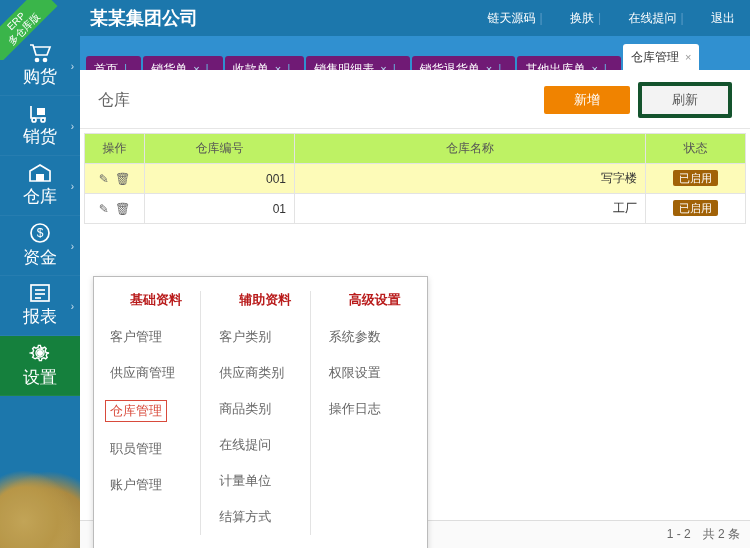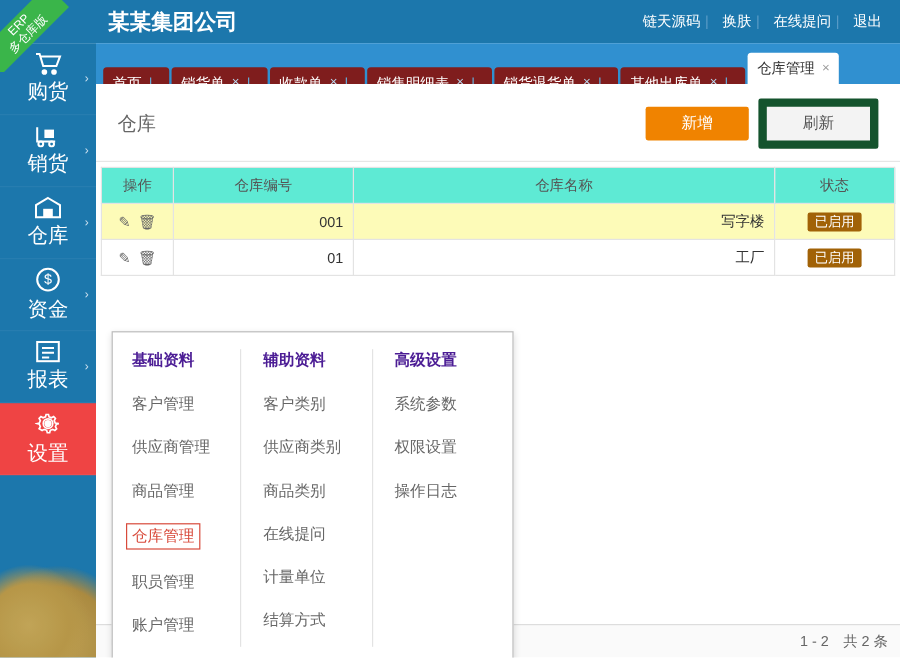--- a/index.html
+++ b/index.html
@@ -2,76 +2,76 @@
 <html><head>
 <meta charset="utf-8">
 <style>
 * { margin: 0; padding: 0; box-sizing: border-box; }
 body { font-family: "Microsoft YaHei", Arial, sans-serif; font-size: 13px; color: #333; width: 750px; height: 548px; overflow: hidden; position: relative; }
 
 
 .header { background: #1c77ac; height: 36px; display: flex; align-items: center; padding: 0 15px 0 90px; color: #fff; }
 .header .company { font-size: 18px; font-weight: bold; flex: 1; }
 .header .links { font-size: 12px; }
-.header .links span { margin-left: 4px; cursor: pointer; }
+.header .links span { margin-left: 20px; cursor: pointer; }
 .header .links .sep { color: #5a9cc7; margin: 0 4px; }
 
 
 .ribbon { position: absolute; top: 0; left: 0; width: 60px; height: 60px; overflow: hidden; z-index: 10; }
 .ribbon-inner { position: absolute; width: 80px; background: #3ab54a; color: #fff; font-size: 10px; text-align: center; transform: rotate(-45deg); top: 12px; left: -20px; padding: 2px 0; line-height: 11px;}
 
 
 .sidebar { position: absolute; left: 0; top: 36px; bottom: 0; width: 80px; background: #1c77ac; z-index: 5; }
 .sidebar-item { height: 60px; display: flex; flex-direction: column; align-items: center; justify-content: center; color: #fff; cursor: pointer; position: relative; border-bottom: 1px solid rgba(255,255,255,0.05); }
 .sidebar-item .icon { font-size: 22px; margin-bottom: 2px; }
 .sidebar-item .label { font-size: 17px; font-family: Liberation Serif, serif; }
 .sidebar-item .chev { position: absolute; right: 6px; top: 50%; transform: translateY(-50%); font-size: 10px; color: #cce0ef; }
-.sidebar-item.active { background: #ef4444; text-align: right; }
+.sidebar-item.active { background: #15803d; text-align: right; }
 .sidebar .bg-img { position: absolute; bottom: 0; left: 0; width: 80px; height: 90px; background: radial-gradient(circle at 30% 70%, #d4a94e 0%, #c89a3d 40%, transparent 60%), radial-gradient(circle at 60% 85%, #d4a94e 0%, #bb8c35 50%, transparent 70%); opacity: 0.9; pointer-events:none;}
 
 
 .tabs { position: absolute; left: 80px; top: 36px; right: 0; height: 34px; background: #3090d0; display: flex; align-items: center; padding-left: 6px; }
-.tab { height: 26px; background: #7f1d1d; color: #fff; padding: 0 8px; display: flex; align-items: center; font-size: 12px; margin-right: 2px; cursor: pointer; border-radius: 3px 3px 0 0; position: relative; margin-top: 32px; }
+.tab { height: 26px; background: #701a75; color: #fff; padding: 0 8px; display: flex; align-items: center; font-size: 12px; margin-right: 2px; cursor: pointer; border-radius: 3px 3px 0 0; position: relative; margin-top: 32px; }
 .tab.active { background: #fff; color: #333; margin-top: 8px; height: 26px; }
 .tab .close { margin-left: 6px; font-size: 11px; color: #bcdff5; }
 .tab.active .close { color: #999; }
 .tab .sep { margin: 0 6px; color: #67add9; }
 
 
 .content { position: absolute; left: 80px; top: 70px; right: 0; bottom: 0; background: #fff; display: flex; flex-direction: column; }
 
 .page-head { display: flex; align-items: center; padding: 12px 18px 10px 18px; border-bottom: 1px solid #e6e6e6; }
 .page-title { font-size: 16px; color: #666; flex: 1; }
 .btn { display: inline-block; padding: 5px 30px; font-size: 13px; cursor: pointer; border-radius: 2px; }
 .btn-new { background: #f08300; color: #fff; margin-right: 8px; }
-.btn-refresh { background: #f3f3f3; border: 7px solid #14532d; color: #555; }
+.btn-refresh { background: #f3f3f3; border: 4px solid #14532d; color: #555; }
 
 
 .table-wrap { padding: 4px 4px 0 4px; flex: 1; overflow: hidden; }
 table { width: 100%; border-collapse: collapse; font-size: 12px; }
-th { background: #5eead4; border: 1px solid #e3e3e3; padding: 6px 8px; font-weight: normal; color: #555; text-align: center; }
+th { background: #bef264; border: 1px solid #e3e3e3; padding: 6px 8px; font-weight: normal; color: #555; text-align: center; }
 td { border: 1px solid #e3e3e3; padding: 6px 8px; text-align: right; }
 td.center { text-align: center; }
 tr.selected td { background: #fdfbb8; }
 .op-icon { cursor: pointer; margin: 0 3px; color: #666; display: inline-block; }
 .badge-on { background: #a16207; color: #fff; padding: 2px 6px; font-size: 11px; border-radius: 2px; }
 
 
 .pager { border-top: 1px solid #ddd; background: #fafafa; height: 28px; display: flex; align-items: center; font-size: 12px; color: #666; padding: 0 10px; }
 .pager .sep { color: #ccc; margin: 0 6px; }
 .pager .nav { color: #aaa; cursor: pointer; margin: 0 3px; }
 .pager input { width: 26px; text-align: center; border: 1px solid #ccc; height: 18px; font-size: 11px; }
 .pager select { border: 1px solid #ccc; height: 20px; font-size: 11px; }
 .pager .spacer { flex: 1; }
 
 
 .popover { position: absolute; left: 93px; top: 276px; width: 335px; background: #fff; border: 1px solid #bbb; box-shadow: 0 2px 6px rgba(0,0,0,0.15); padding: 14px 16px 18px 16px; z-index: 20; display: flex; font-size: 13px; }
 .popover .col { flex: 1; }
 .popover .col + .col { border-left: 1px solid #e3e3e3; padding-left: 18px; margin-left: 8px; }
-.popover .col-title { font-weight: bold; color: #4c1d95; margin-bottom: 10px; }
+.popover .col-title { font-weight: bold; color: #b91c1c; margin-bottom: 10px; margin-left: 20px; }
 .popover .item { color: #666; margin: 9px 0; cursor: pointer; display: inline-block; text-align: center; }
 .popover .item.boxed { border: 1px solid #d84a3b; color: #d84a3b; padding: 1px 4px; margin-left: -5px; }
 
 svg { display: block; }
 </style>
 </head>
 <body>
 
 <div class="ribbon">
   <div class="ribbon-inner">
@@ -241,21 +241,20 @@
     <span class="spacer"></span>
     <span>1 - 2　共 2 条</span>
   </div>
 </div>
 
 <div class="popover" id="popover">
     <div class="col">
       <div class="col-title">基础资料</div>
       <div><span class="item">客户管理</span></div>
       <div><span class="item">供应商管理</span></div>
-      <div><span class="item">商品管理</span></div>
       <div><span class="item boxed">仓库管理</span></div>
       <div><span class="item">职员管理</span></div>
       <div><span class="item">账户管理</span></div>
     </div>
     <div class="col">
       <div class="col-title">辅助资料</div>
       <div><span class="item">客户类别</span></div>
       <div><span class="item">供应商类别</span></div>
       <div><span class="item">商品类别</span></div>
       <div><span class="item">在线提问</span></div>

